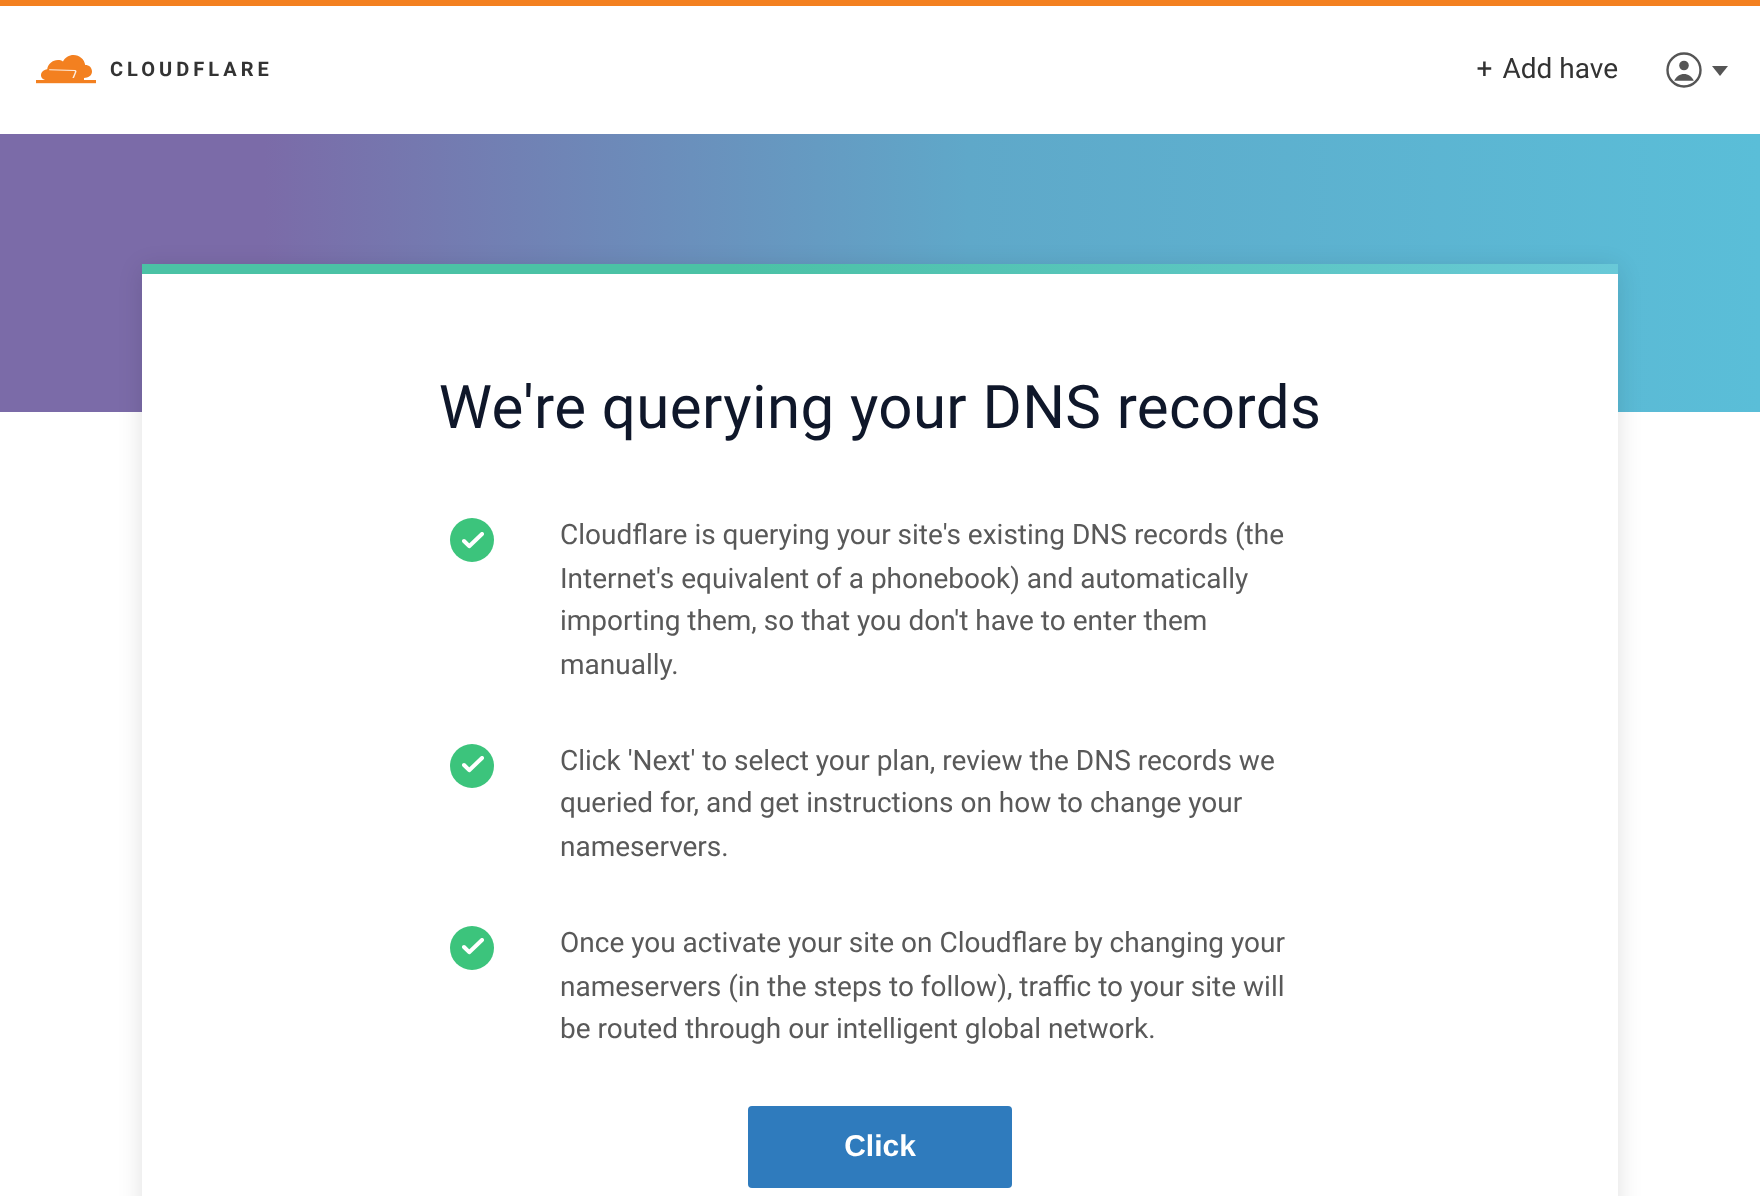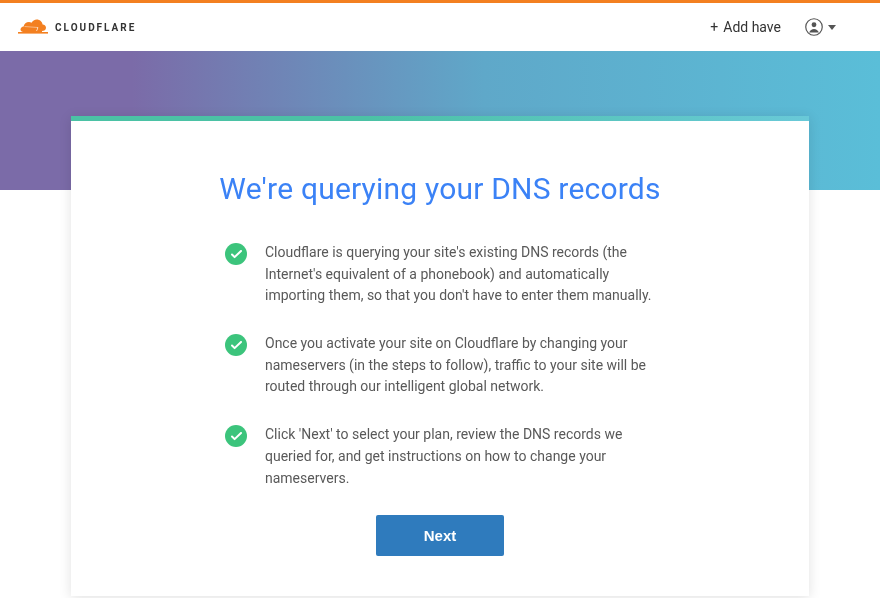--- a/index.html
+++ b/index.html
@@ -8,24 +8,24 @@
       width: 880px;
       height: 598px;
       background: #fff;
       overflow: hidden;
     }
     .top-strip {
       height: 3px;
       background: #f38020;
     }
     .top-nav {
-      height: 48px;
+      height: 64px;
       display: flex;
       align-items: center;
-      padding: 0 32px 0 15px;
+      padding: 0 4px 0 15px;
       background: #fff;
     }
     .logo {
       display: flex;
       align-items: center;
       gap: 4px;
     }
     .logo svg { display: block; }
     .logo-text {
       font-size: 10px;
@@ -65,31 +65,31 @@
       background: #fff;
       border-top: 5px solid;
       border-image: linear-gradient(90deg, #4bc2a5 0%, #4bc2a5 40%, #69c9d8 100%) 1;
       box-shadow: 0 2px 12px rgba(0,0,0,0.12);
       padding: 50px 64px 40px;
     }
     .card-title {
       text-align: center;
       font-size: 30px;
       font-weight: 400;
-      color: #3b82f6;
+      color: #0f172a;
       letter-spacing: 0.2px;
       margin-bottom: 36px;
     }
     .step-list {
       width: 430px;
       margin: 0 auto;
     }
     .step {
       display: flex;
-      gap: 18px;
+      gap: 33px;
       margin-bottom: 26px;
     }
     .step-icon {
       flex-shrink: 0;
       width: 22px; height: 22px;
       border-radius: 50%;
       background: #3cc47c;
       display: flex;
       align-items: center;
       justify-content: center;
@@ -158,28 +158,28 @@
           </svg>
       </div>
       <div class="step-text">Cloudflare is querying your site's existing DNS records (the Internet's equivalent of a phonebook) and automatically importing them, so that you don't have to enter them manually.</div>
     </div>
     <div class="step">
       <div class="step-icon">
         <svg width="11" height="9" viewBox="0 0 11 9">
             <path d="M1 4.5l2.6 2.6L10 1" stroke="#fff" stroke-width="2" fill="none" stroke-linecap="round" stroke-linejoin="round"></path>
           </svg>
       </div>
-      <div class="step-text">Once you activate your site on Cloudflare by changing your nameservers (in the steps to follow), traffic to your site will be routed through our intelligent global network.</div>
+      <div class="step-text">Click 'Next' to select your plan, review the DNS records we queried for, and get instructions on how to change your nameservers.</div>
     </div>
     <div class="step">
       <div class="step-icon">
         <svg width="11" height="9" viewBox="0 0 11 9">
             <path d="M1 4.5l2.6 2.6L10 1" stroke="#fff" stroke-width="2" fill="none" stroke-linecap="round" stroke-linejoin="round"></path>
           </svg>
       </div>
-      <div class="step-text">Click 'Next' to select your plan, review the DNS records we queried for, and get instructions on how to change your nameservers.</div>
+      <div class="step-text">Once you activate your site on Cloudflare by changing your nameservers (in the steps to follow), traffic to your site will be routed through our intelligent global network.</div>
     </div>
   </div>
 
   <div class="next-row">
-    <button class="next-btn">Next</button>
+    <button class="next-btn">Click</button>
   </div>
 </div>
 
 </body></html>

